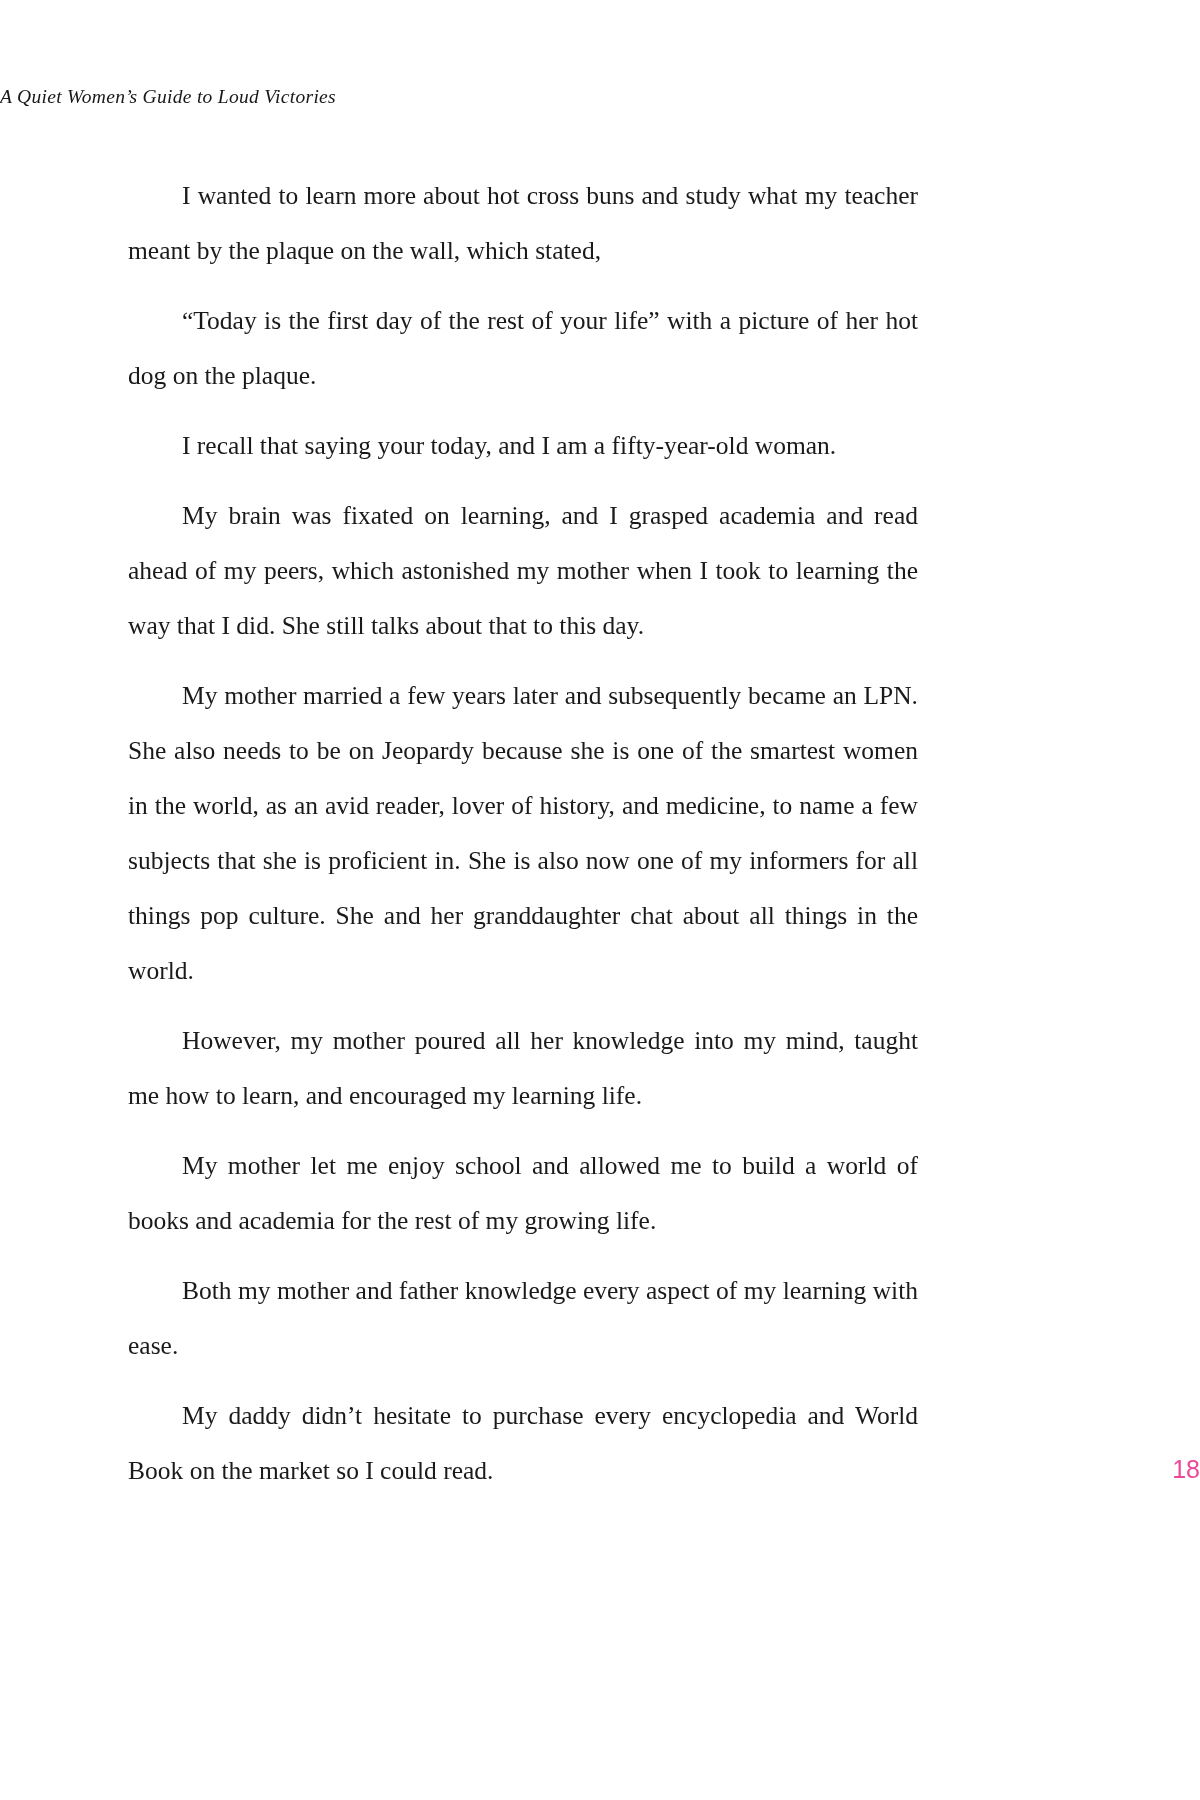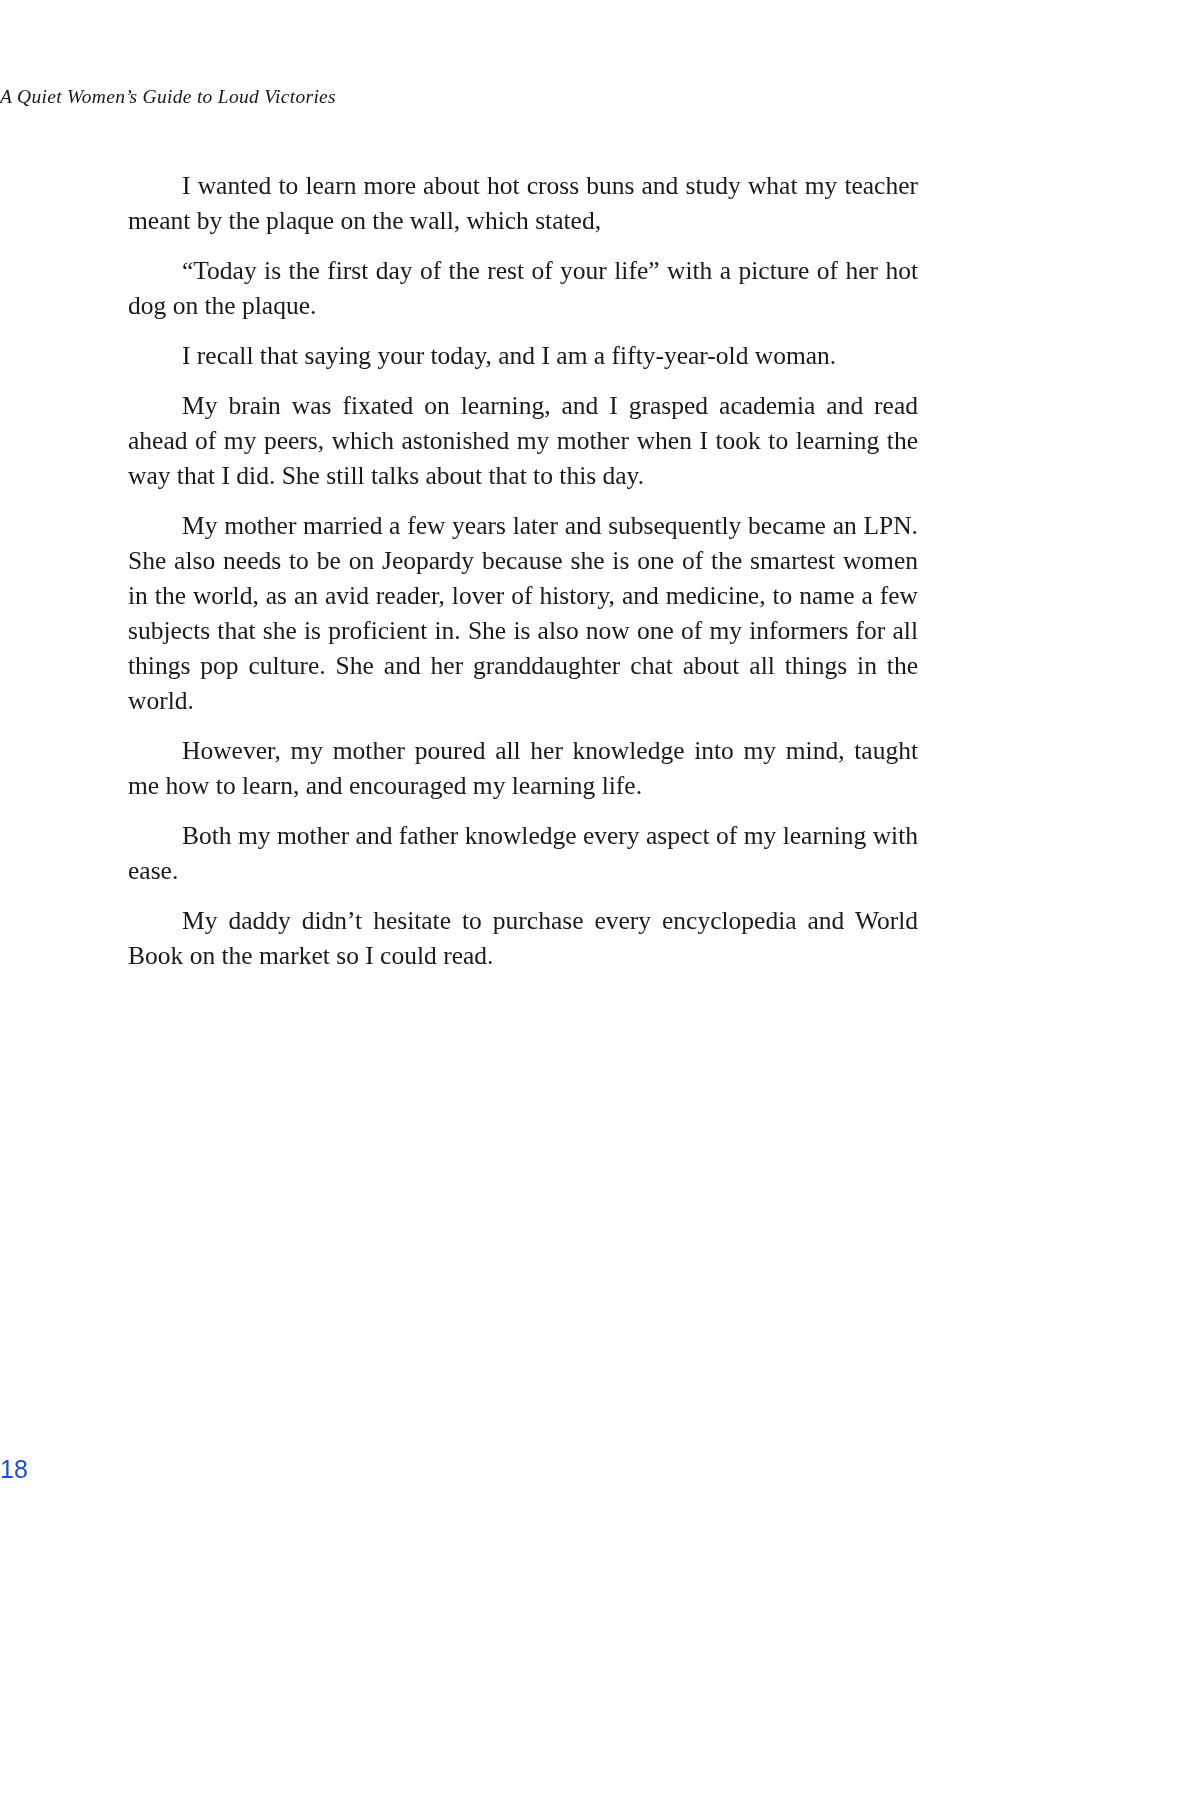--- a/index.html
+++ b/index.html
@@ -30,56 +30,57 @@
   }
   .body-block {
     position: absolute;
     top: 168px;
     left: 128px;
     width: 790px;
   }
   .para {
     font-family: "Liberation Serif", "DejaVu Serif", serif;
     font-size: 25.5px;
-    line-height: 35px;
+    line-height: 55px;
     color: #1a1a1c;
     text-align: justify;
     text-justify: inter-word;
     text-indent: 54px;
     margin: 0 0 15px 0;
     hyphens: none;
     -webkit-hyphens: none;
   }
   .para:last-child {
     margin-bottom: 16px;
   }
   .folio {
     position: absolute;
     left: 0;
     right: 0;
     top: 1455px;
-    text-align: left;
+    text-align: right;
     font-family: "Liberation Sans", "DejaVu Sans", sans-serif;
     font-size: 25px;
-    color: #1d4ed8;
+    color: #ec4899;
   }
 </style>
 </head>
 <body>
 
 <div class="page">
 
   <div class="running-header">A Quiet Women’s Guide to Loud Victories</div>
 
   <div class="body-block">
     <p class="para">I wanted to learn more about hot cross buns and study what my teacher meant by the plaque on the wall, which stated,</p>
     <p class="para">“Today is the first day of the rest of your life” with a picture of her hot dog on the plaque.</p>
     <p class="para">I recall that saying your today, and I am a fifty-year-old woman.</p>
     <p class="para">My brain was fixated on learning, and I grasped academia and read ahead of my peers, which astonished my mother when I took to learning the way that I did. She still talks about that to this day.</p>
     <p class="para">My mother married a few years later and subsequently became an LPN. She also needs to be on Jeopardy because she is one of the smartest women in the world, as an avid reader, lover of history, and medicine, to name a few subjects that she is proficient in. She is also now one of my informers for all things pop culture. She and her granddaughter chat about all things in the world.</p>
     <p class="para">However, my mother poured all her knowledge into my mind, taught me how to learn, and encouraged my learning life.</p>
+    <p class="para">My mother let me enjoy school and allowed me to build a world of books and academia for the rest of my growing life.</p>
     <p class="para">Both my mother and father knowledge every aspect of my learning with ease.</p>
     <p class="para">My daddy didn’t hesitate to purchase every encyclopedia and World Book on the market so I could read.</p>
   </div>
 
   <div class="folio">18</div>
 
 </div>
 
 </body></html>

